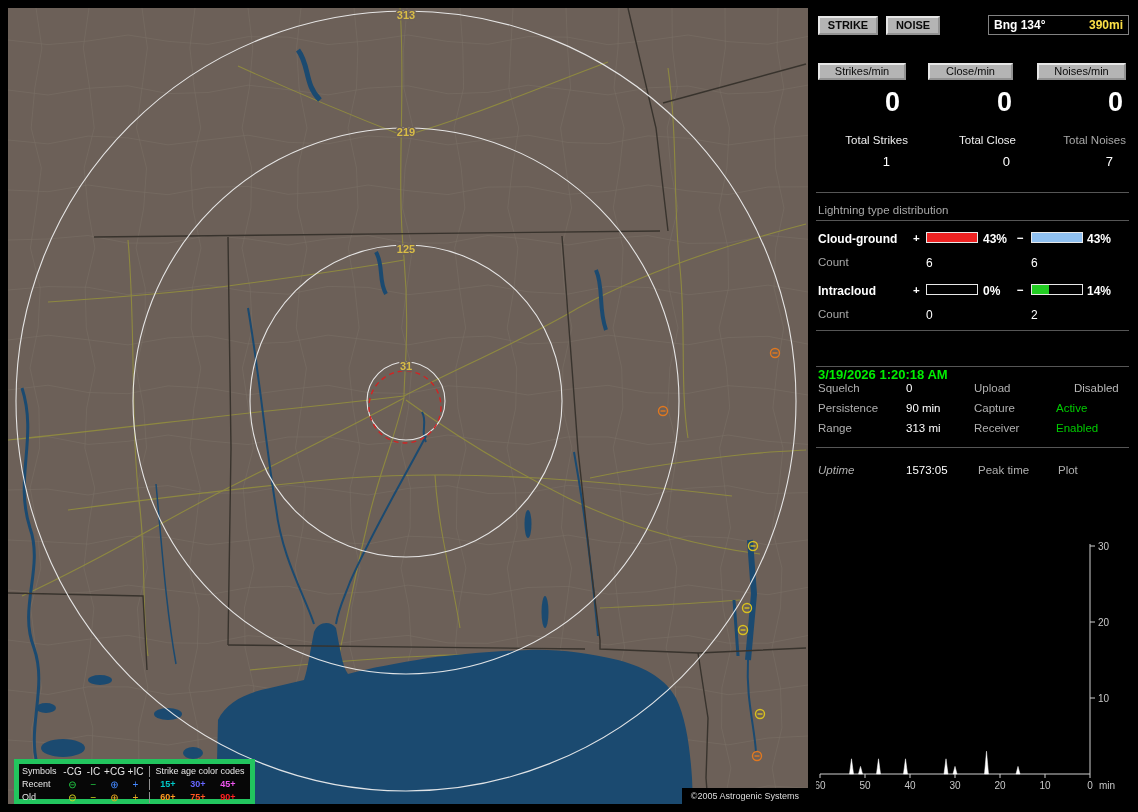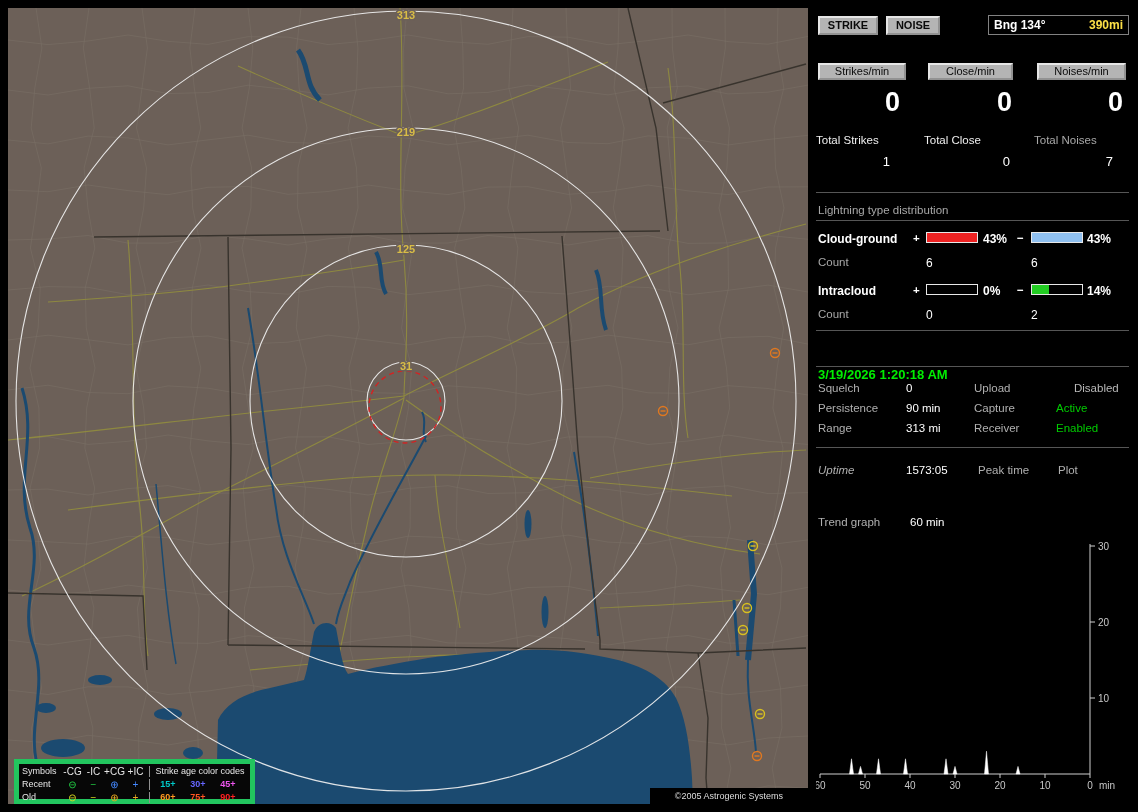--- a/index.html
+++ b/index.html
@@ -13,36 +13,36 @@
 
   .legend{position:absolute;left:6px;top:751px;width:241px;height:45px;background:#070707;border:5px solid #22c55e;box-sizing:border-box;padding:1px 3px;font-size:9px;color:#e6e6e6;line-height:1;}
   .lg-row{display:flex;align-items:center;height:13px;white-space:nowrap;}
   .lg-cell{display:inline-block;}
   .lg-lab{width:40px;}
   .lg-sym{width:21px;text-align:center;font-size:10px;}
   .lg-div{width:1px;height:11px;background:#909090;margin:0 3px;}
   .lg-age{width:30px;text-align:center;font-weight:bold;}
   .lg-age-head{flex:1;text-align:center;}
 
-  .copyright{position:absolute;right:0;bottom:0;background:#000;color:#dedede;font-size:9px;padding:3px 25px;}
+  .copyright{position:absolute;right:0;bottom:0;background:#000;color:#dedede;font-size:9px;padding:3px 9px;}
 
   
   .panel{position:absolute;left:816px;top:8px;width:314px;height:796px;color:#e0e0e0;font-size:11.5px;}
   .panel .btn{position:absolute;background:#b4b4b4;color:#0a0a0a;border:2px outset #e6e6e6;font-family:inherit;font-size:11px;text-align:center;padding:0;box-sizing:border-box;cursor:pointer;line-height:13px;}
   .strike{left:2px;top:8px;width:60px;height:19px;background:#2d0000;color:#ff3c3c;border:2px outset #9a5a5a;font-weight:bold;}
   .noise{left:70px;top:8px;width:54px;height:19px;font-weight:bold;}
   .bng{position:absolute;left:172px;top:7px;width:141px;height:20px;display:flex;justify-content:space-between;align-items:center;background:#000;border:1px solid #828282;padding:0 5px;font-weight:bold;font-size:12px;color:#fff;box-sizing:border-box;}
   .bng .dist{color:#fde047;}
   .rbtn{font-weight:normal;font-size:10.5px;height:17px;line-height:12px;}
   .r0{left:2px;top:55px;width:88px;}
   .r1{left:112px;top:55px;width:85px;}
   .r2{left:221px;top:55px;width:89px;}
   .rate-val{position:absolute;top:80px;font-size:27px;font-weight:bold;color:#fff;text-align:right;line-height:28px;}
   .rv0{left:2px;width:82px;}.rv1{left:112px;width:84px;}.rv2{left:221px;width:86px;}
-  .tot-lab{position:absolute;top:126px;width:92px;text-align:left;color:#efefef;}
+  .tot-lab{position:absolute;top:126px;width:92px;text-align:right;color:#efefef;}
   .tl0{left:0px;}.tl1{left:108px;}.tl2{left:218px;color:#a8a8a8;}
   .tot-val{position:absolute;top:146px;font-size:13px;color:#fff;text-align:right;}
   .tv0{left:2px;width:72px;}.tv1{left:112px;width:82px;}.tv2{left:221px;width:76px;}
   .divider{position:absolute;left:0;width:313px;height:1px;background:#565656;}
   .d1{top:184px;}.dt{top:212px;}.d2{top:322px;}.d3{top:358px;}.d4{top:439px;}
   .dist-title{position:absolute;left:2px;top:196px;color:#a8a8a8;}
   .drow{position:absolute;left:0;width:313px;height:16px;}
   .r1t{top:224px;}.r1c{top:248px;}.r2t{top:276px;}.r2c{top:300px;}
   .drow span{position:absolute;top:0;}
   .c-label{left:2px;font-weight:bold;color:#fff;font-size:12px;}
@@ -324,24 +324,20 @@
 
     <div class="divider d4"></div>
 
     <div class="urow ur0">
       <span class="uc1">Uptime</span>
       <span class="uc2">1573:05</span>
       <span class="uc3">Peak time</span>
       <span class="uc4">Plot</span>
     </div>
 
-    <div class="trend-head">
-      <span class="t-lab">Trend graph</span>
-      <span class="t-win">60 min</span>
-    </div>
 
     <svg id="trend-svg" viewBox="0 0 310 266">
         <line x1="274" y1="10" x2="274" y2="240" stroke="#cfcfcf"></line>
         <line x1="4" y1="240" x2="274" y2="240" stroke="#cfcfcf"></line>
         <line x1="274" y1="164" x2="279" y2="164" stroke="#cfcfcf"></line>
         <text x="282" y="168" class="tick">10</text>
         <line x1="274" y1="88" x2="279" y2="88" stroke="#cfcfcf"></line>
         <text x="282" y="92" class="tick">20</text>
         <line x1="274" y1="12" x2="279" y2="12" stroke="#cfcfcf"></line>
         <text x="282" y="16" class="tick">30</text>

